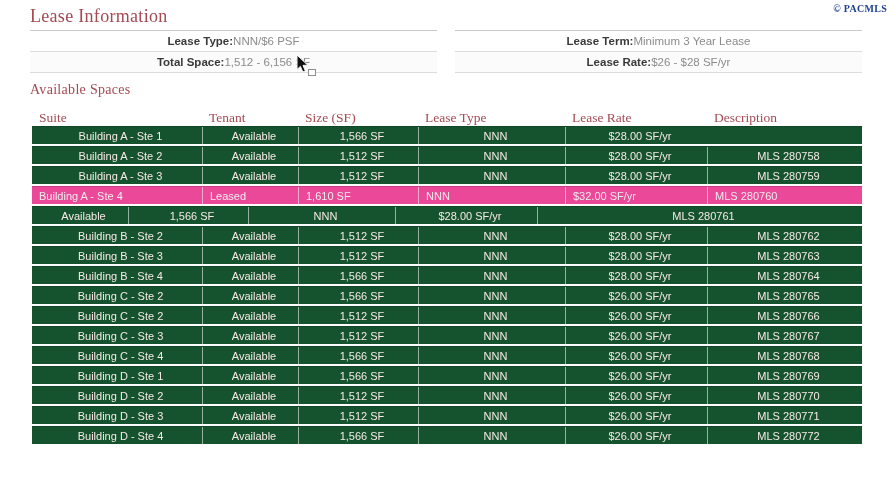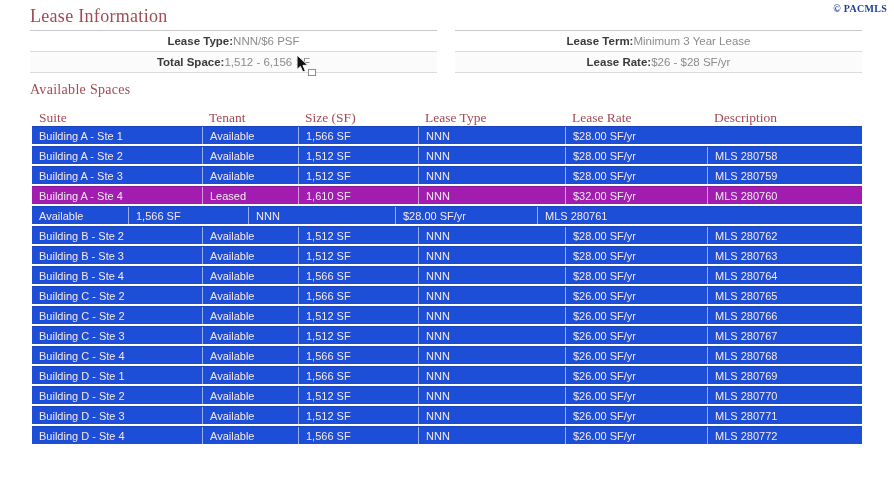--- a/index.html
+++ b/index.html
@@ -32,22 +32,22 @@
   .cell { padding-left:7px; overflow:hidden; white-space:nowrap; }
   .col-suite { width:170px; }
   .col-tenant{ width:96px;  }
   .col-size  { width:120px; }
   .col-ltype { width:147px; }
   .col-lrate { width:142px; }
   .col-desc  { flex:1; }
 
   .space-row { display:flex; height:18px; line-height:18px; margin-bottom:2px;
                font-size:11px; border-top:1px solid rgba(0,0,0,0.14); }
-  .space-row.available { background:#1d4ed8; color:#f6e9e7; }
-  .space-row.leased    { background:#a21caf; color:#eceeed; }
+  .space-row.available { background:#14532d; color:#f6e9e7;text-align:center; }
+  .space-row.leased    { background:#ec4899; color:#eceeed; }
   .space-row .cell + .cell { border-left:1px solid rgba(255,255,255,0.55); }
 
   
   .cursor-wrap { position:absolute; left:296px; top:54px; width:26px; height:26px; pointer-events:none; }
   .cursor-wrap svg { display:block; }
   .cursor-box { position:absolute; left:12px; top:15px; width:8px; height:7px;
                 border:1px solid #8f8f8f; background:#fff; }
 </style>
 </head>
 <body>

